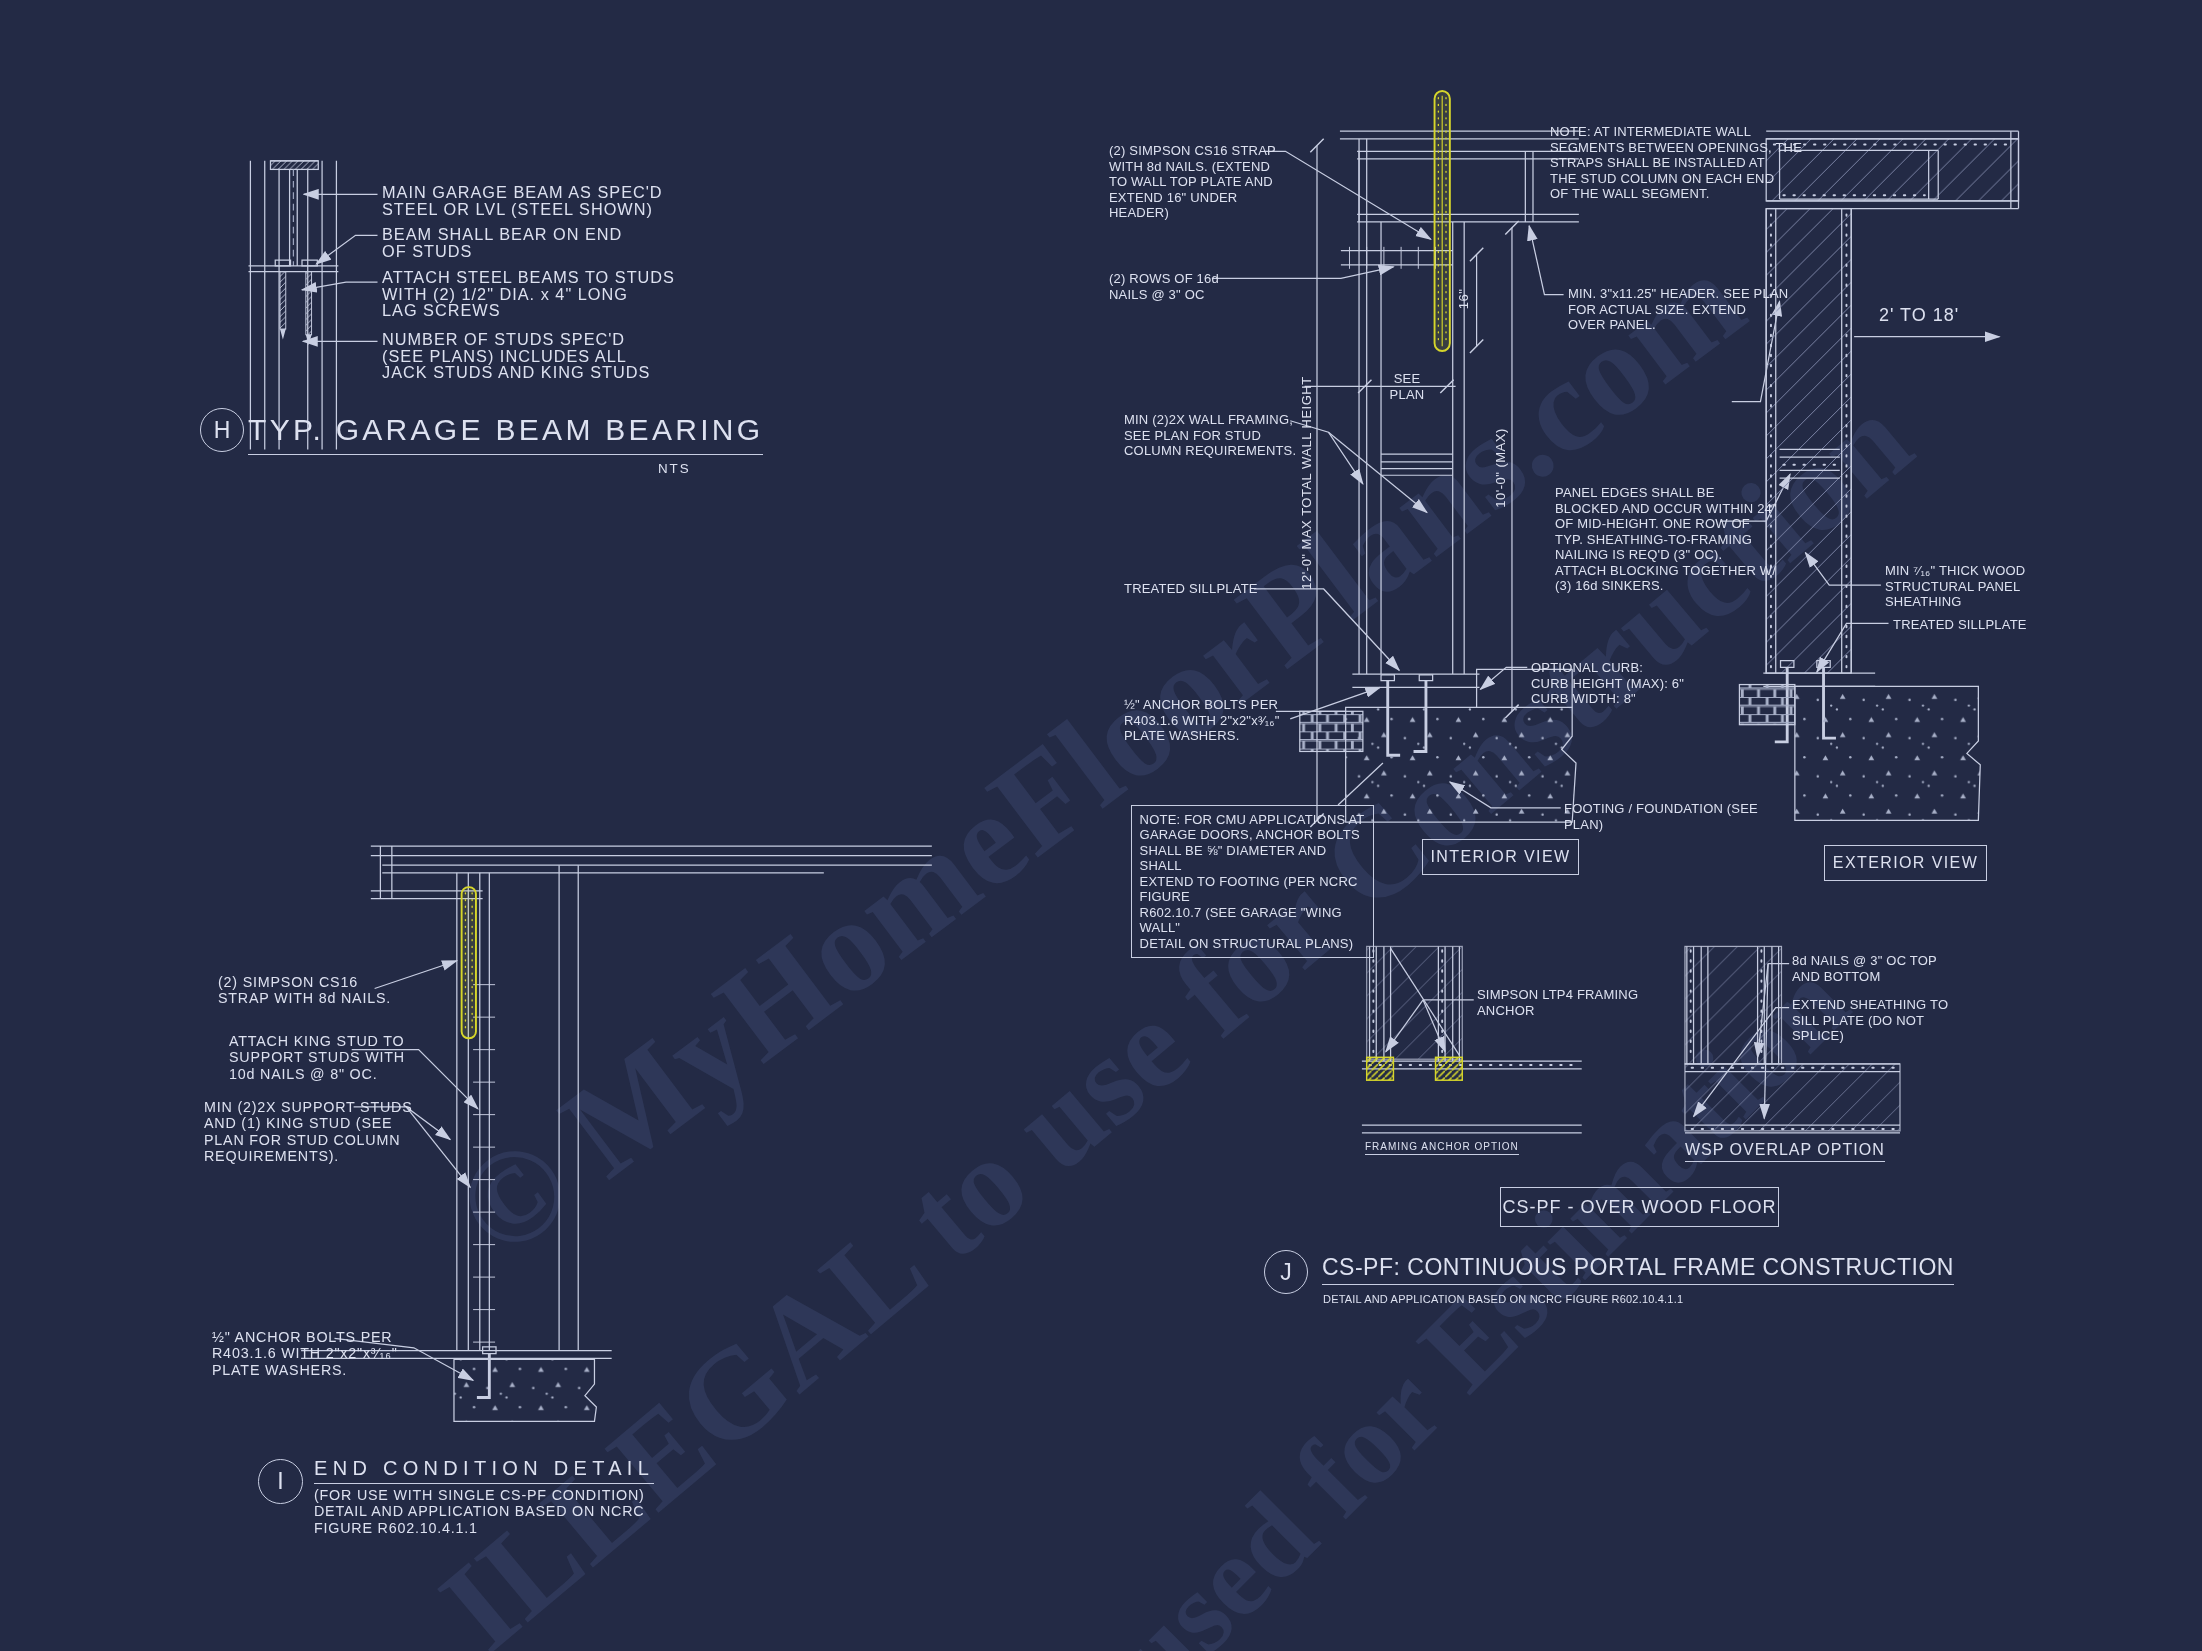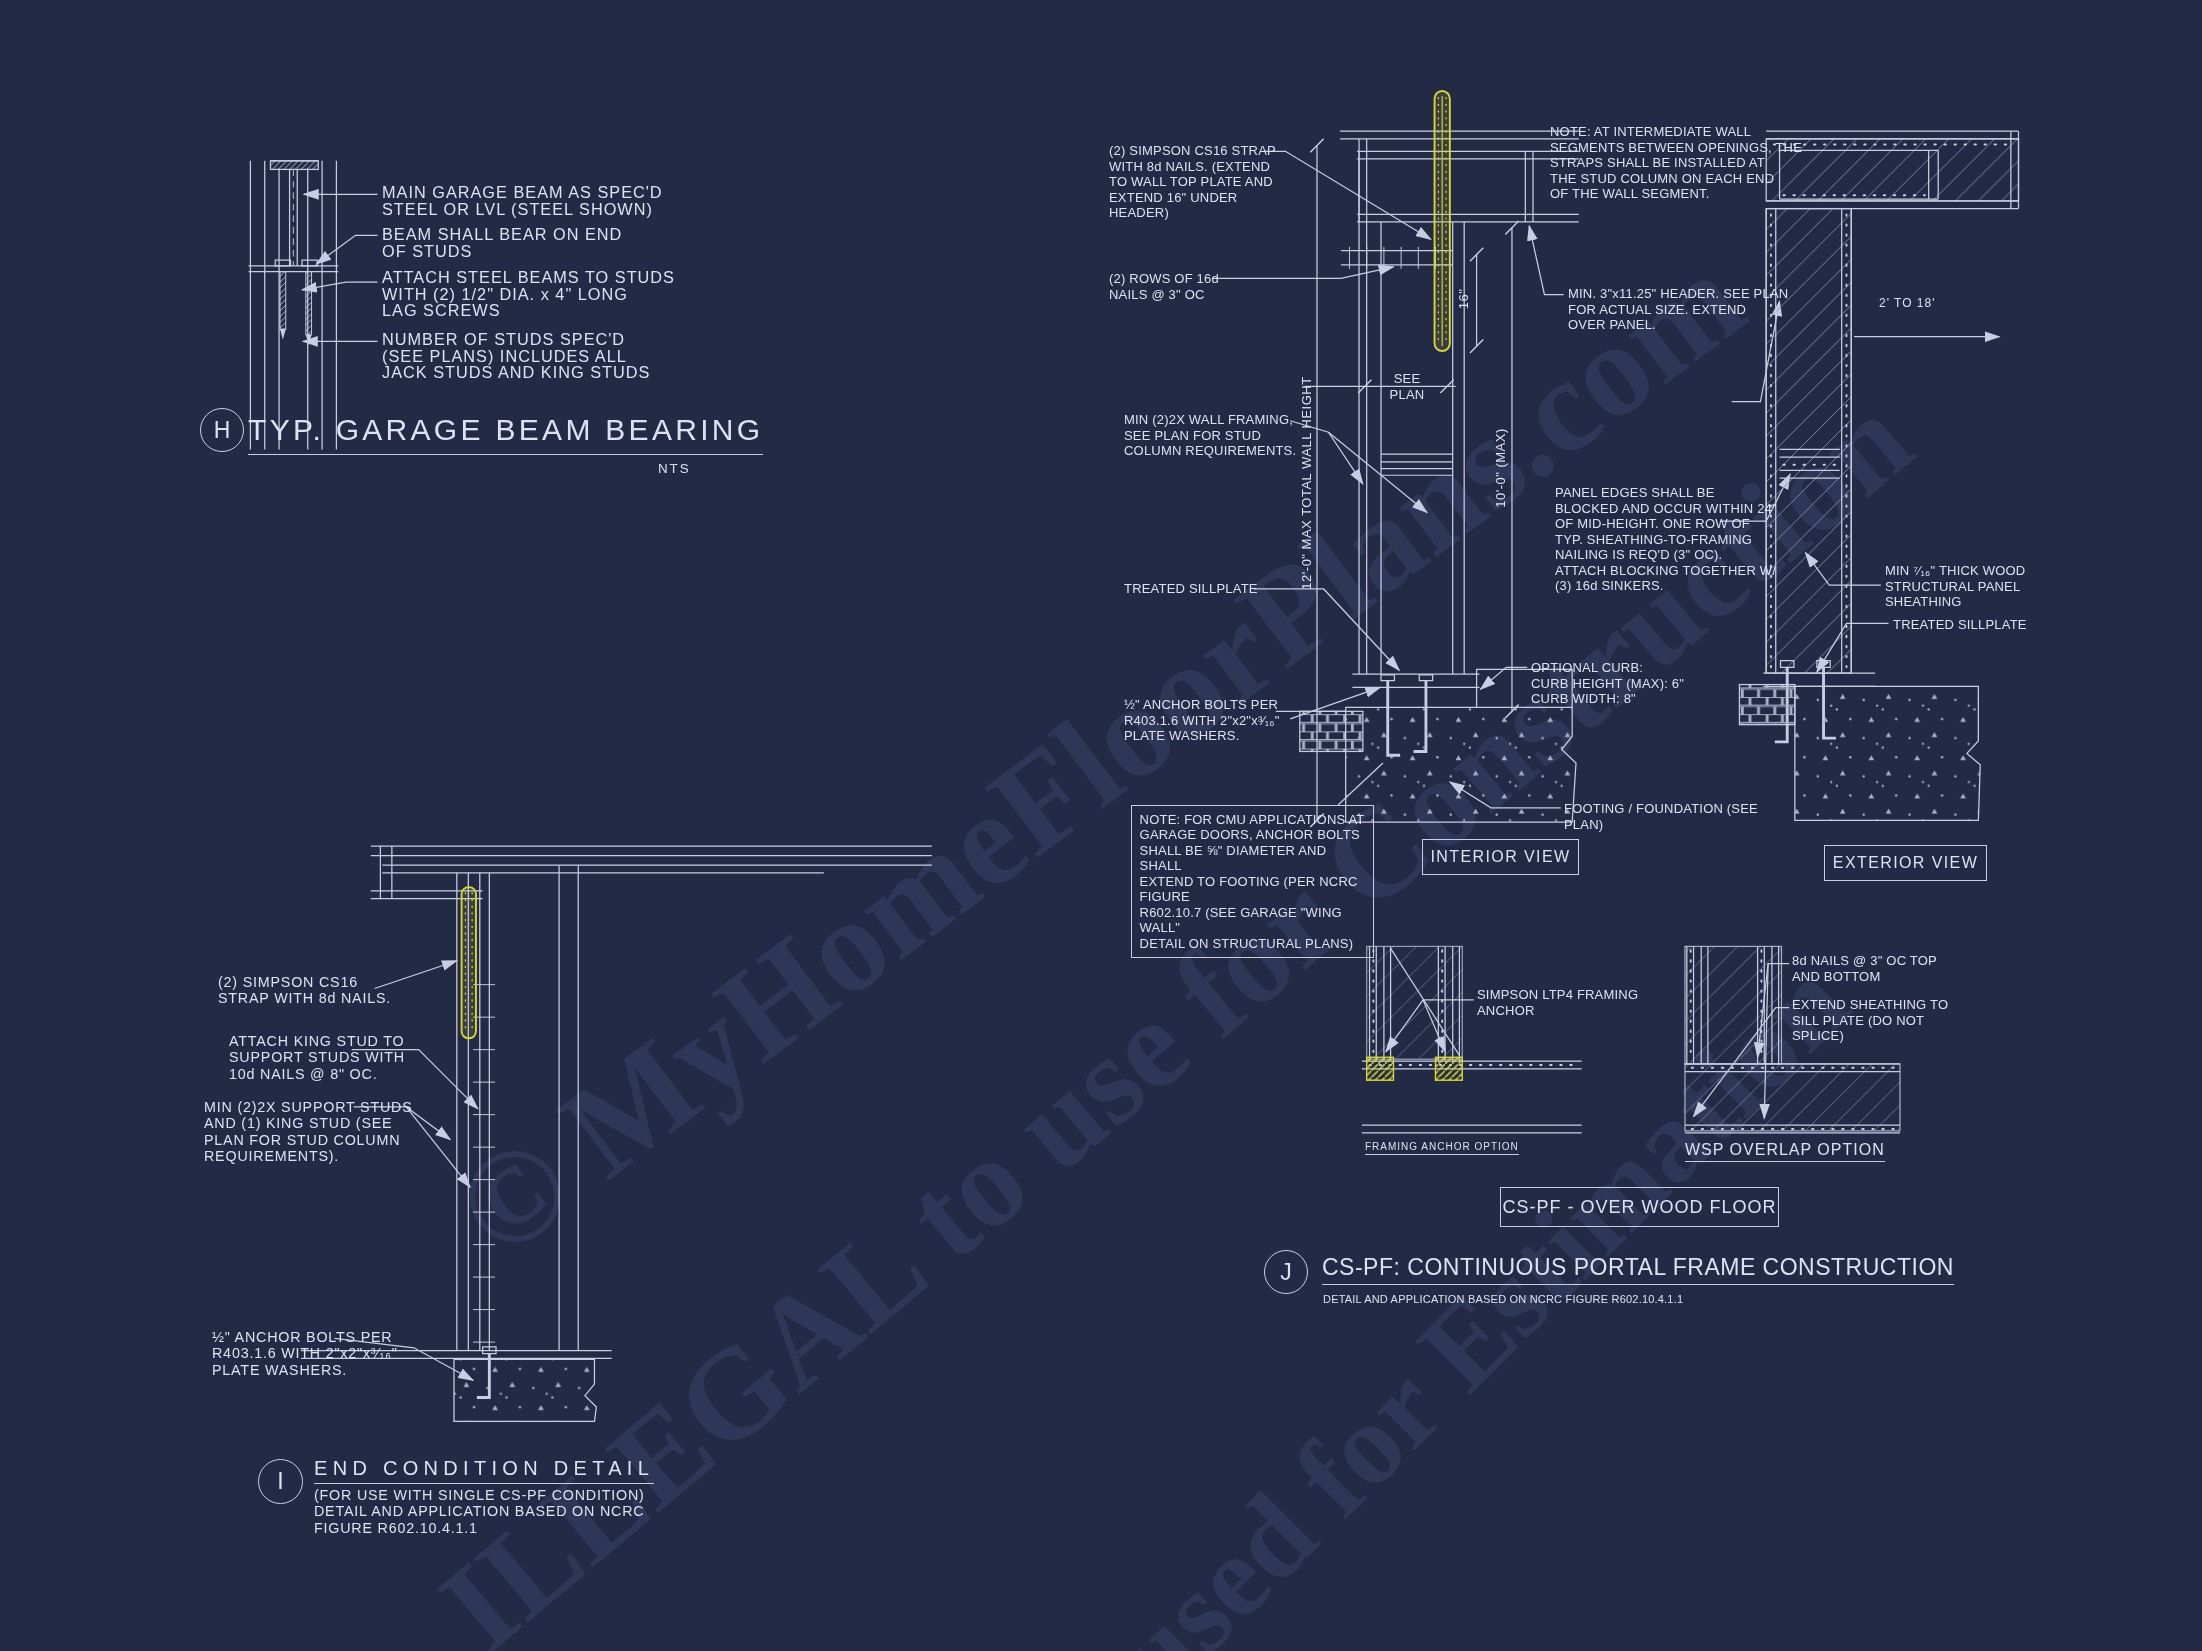--- a/index.html
+++ b/index.html
@@ -276,21 +276,21 @@
 TYP. SHEATHING-TO-FRAMING
 NAILING IS REQ'D (3" OC).
 ATTACH BLOCKING TOGETHER W/
 (3) 16d SINKERS.</div>
 
   <div class="ann-s" style="left:1885px;top:563px;">MIN ⁷⁄₁₆" THICK WOOD
 STRUCTURAL PANEL
 SHEATHING</div>
   <div class="ann-s" style="left:1893px;top:617px;">TREATED SILLPLATE</div>
   <div class="labelbox" style="left:1824px;top:845px;width:161px;height:34px;">EXTERIOR VIEW</div>
-  <div class="ann-s" style="left:1879px;top:296px;font-size:12px;letter-spacing:1px;">2' TO 18'</div>
+  <div class="ann-s" style="left:1879px;top:308px;font-size:18px;letter-spacing:1px;">2' TO 18'</div>
 
   <div class="ann-s" style="left:1477px;top:987px;">SIMPSON LTP4 FRAMING
 ANCHOR</div>
   <div class="ann-s" style="left:1792px;top:953px;">8d NAILS @ 3" OC TOP
 AND BOTTOM</div>
   <div class="ann-s" style="left:1792px;top:997px;">EXTEND SHEATHING TO
 SILL PLATE (DO NOT
 SPLICE)</div>
   <div class="utitle" style="left:1365px;top:1141px;font-size:10px;letter-spacing:1px;padding-bottom:2px;border-bottom-width:1.4px;">FRAMING ANCHOR OPTION</div>
   <div class="utitle" style="left:1685px;top:1141px;font-size:16px;letter-spacing:1px;padding-bottom:1.9px;border-bottom-width:1.4px;">WSP OVERLAP OPTION</div>

